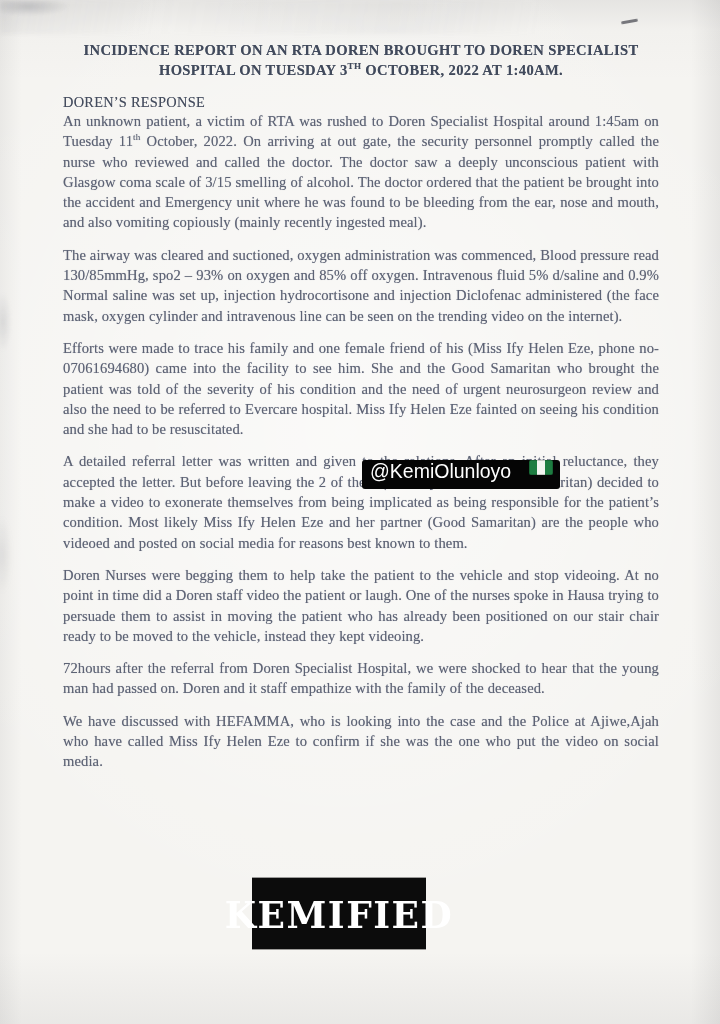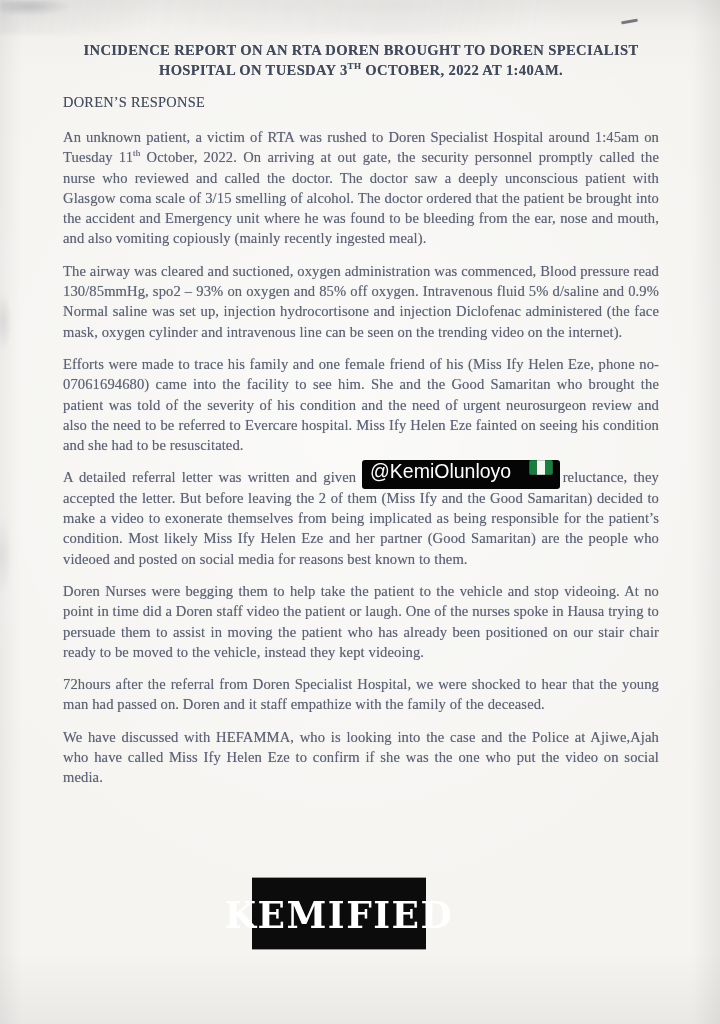--- a/index.html
+++ b/index.html
@@ -35,21 +35,20 @@
   }
   .section-heading {
     margin-top: 14px;
     font-weight: normal;
     font-size: 14.4px;
     letter-spacing: 0.25px;
     color: #444c5e;
     text-shadow: 0 0 0.6px rgba(68,76,94,0.5);
   }
   .bodytext {
-    margin-top: 16px;
   }
   .bodytext p {
     margin: 0 0 12px 0;
     font-size: 14.6px;
     line-height: 20.3px;
     text-align: justify;
     letter-spacing: 0.1px;
     color: #5d6375;
     text-shadow: 0 0 0.7px rgba(93,99,117,0.55);
   }

